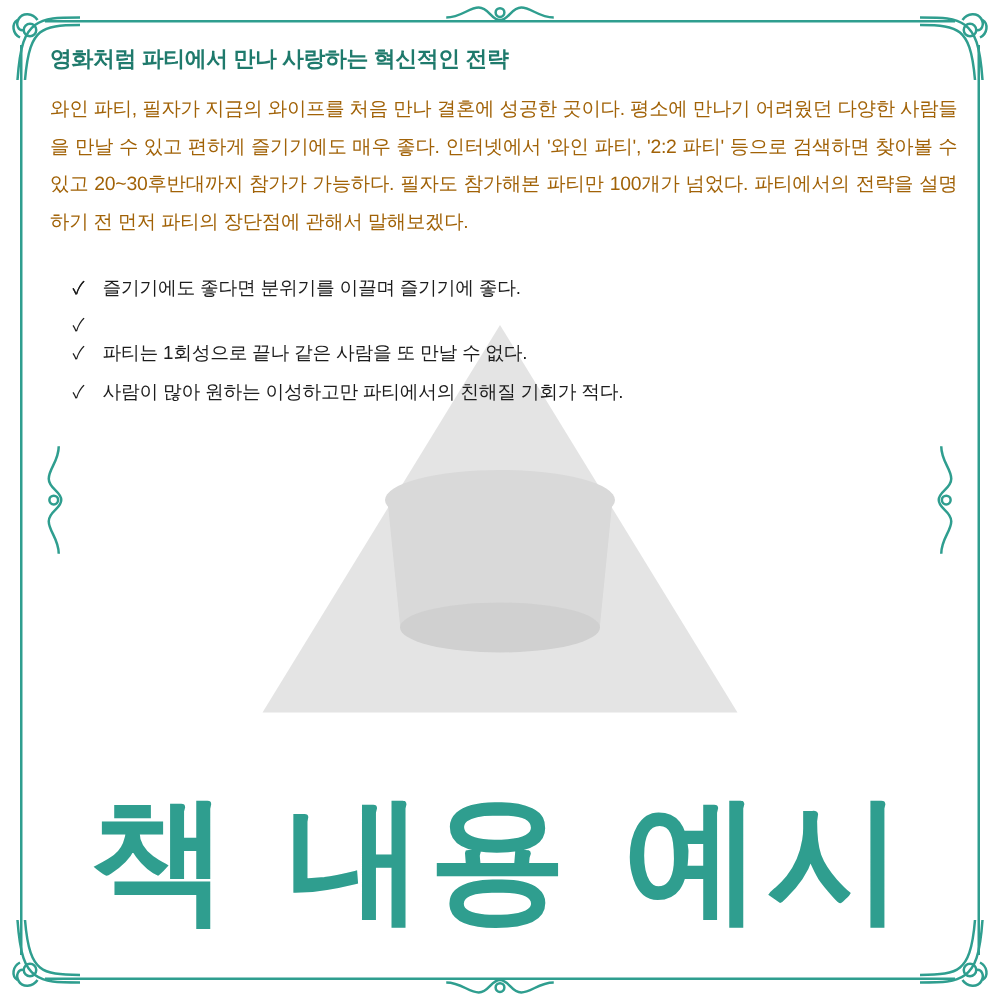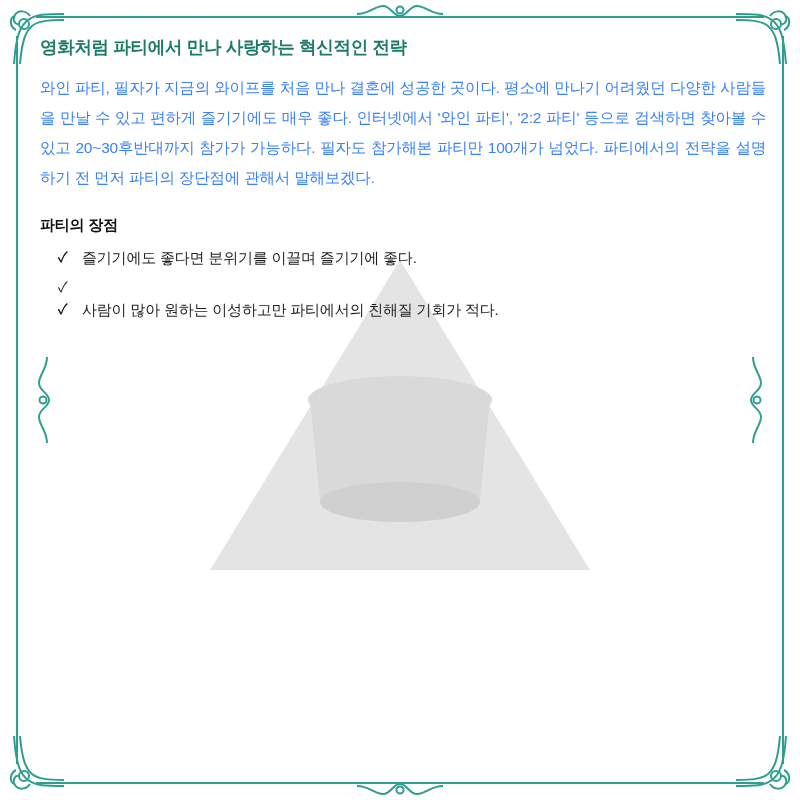--- a/index.html
+++ b/index.html
@@ -89,21 +89,21 @@
     color: #1f7a6c;
     font-size: 17.5px;
     font-weight: bold;
     letter-spacing: -0.3px;
     margin: 0 0 14px 0;
     line-height: 1.3;
   }
 
   .intro {
     font-size: 15.5px;
-    color: #3b82f6;
+    color: #a16207;
     line-height: 1.95;
     text-align: justify;
     text-justify: inter-character;
     margin: 0 0 22px 0;
     letter-spacing: -0.2px;
   }
 
   .section-heading {
     font-size: 15px;
     font-weight: bold;
@@ -236,39 +236,42 @@
         <ellipse cx="230" cy="252" rx="80" ry="20" fill="#d0d0d0"></ellipse>
       </g>
     </svg>
   </div>
 
   <div class="content">
     <h1 class="doc-title">영화처럼 파티에서 만나 사랑하는 혁신적인 전략</h1>
 
     <p class="intro">와인 파티, 필자가 지금의 와이프를 처음 만나 결혼에 성공한 곳이다. 평소에 만나기 어려웠던 다양한 사람들을 만날 수 있고 편하게 즐기기에도 매우 좋다. 인터넷에서 '와인 파티', '2:2 파티' 등으로 검색하면 찾아볼 수 있고 20~30후반대까지 참가가 가능하다. 필자도 참가해본 파티만 100개가 넘었다. 파티에서의 전략을 설명하기 전 먼저 파티의 장단점에 관해서 말해보겠다.</p>
 
-    <h2 class="section-heading">파티의 장점</h2>
     <ul class="bullet-list">
       <li>
         <span class="check">✓</span>
       </li>
       <li>
         <span class="check">✓</span>
         <span>즐기기에도 좋다면 분위기를 이끌며 즐기기에 좋다.</span>
       </li>
       <li>
         <span class="check">✓</span>
       </li>
     </ul>
 
     <ul class="bullet-list">
       <li>
         <span class="check">✓</span>
+        <span>파티는 1회성으로 끝나 같은 사람을 또 만날 수 없다.</span>
       </li>
       <li>
         <span class="check">✓</span>
         <span>사람이 많아 원하는 이성하고만 파티에서의 친해질 기회가 적다.</span>
       </li>
     </ul>
   </div>
 
+  <div class="watermark-text">
+    <span class="inner">책 내용 예시</span>
+  </div>
 
 </div>
 
 </body></html>

